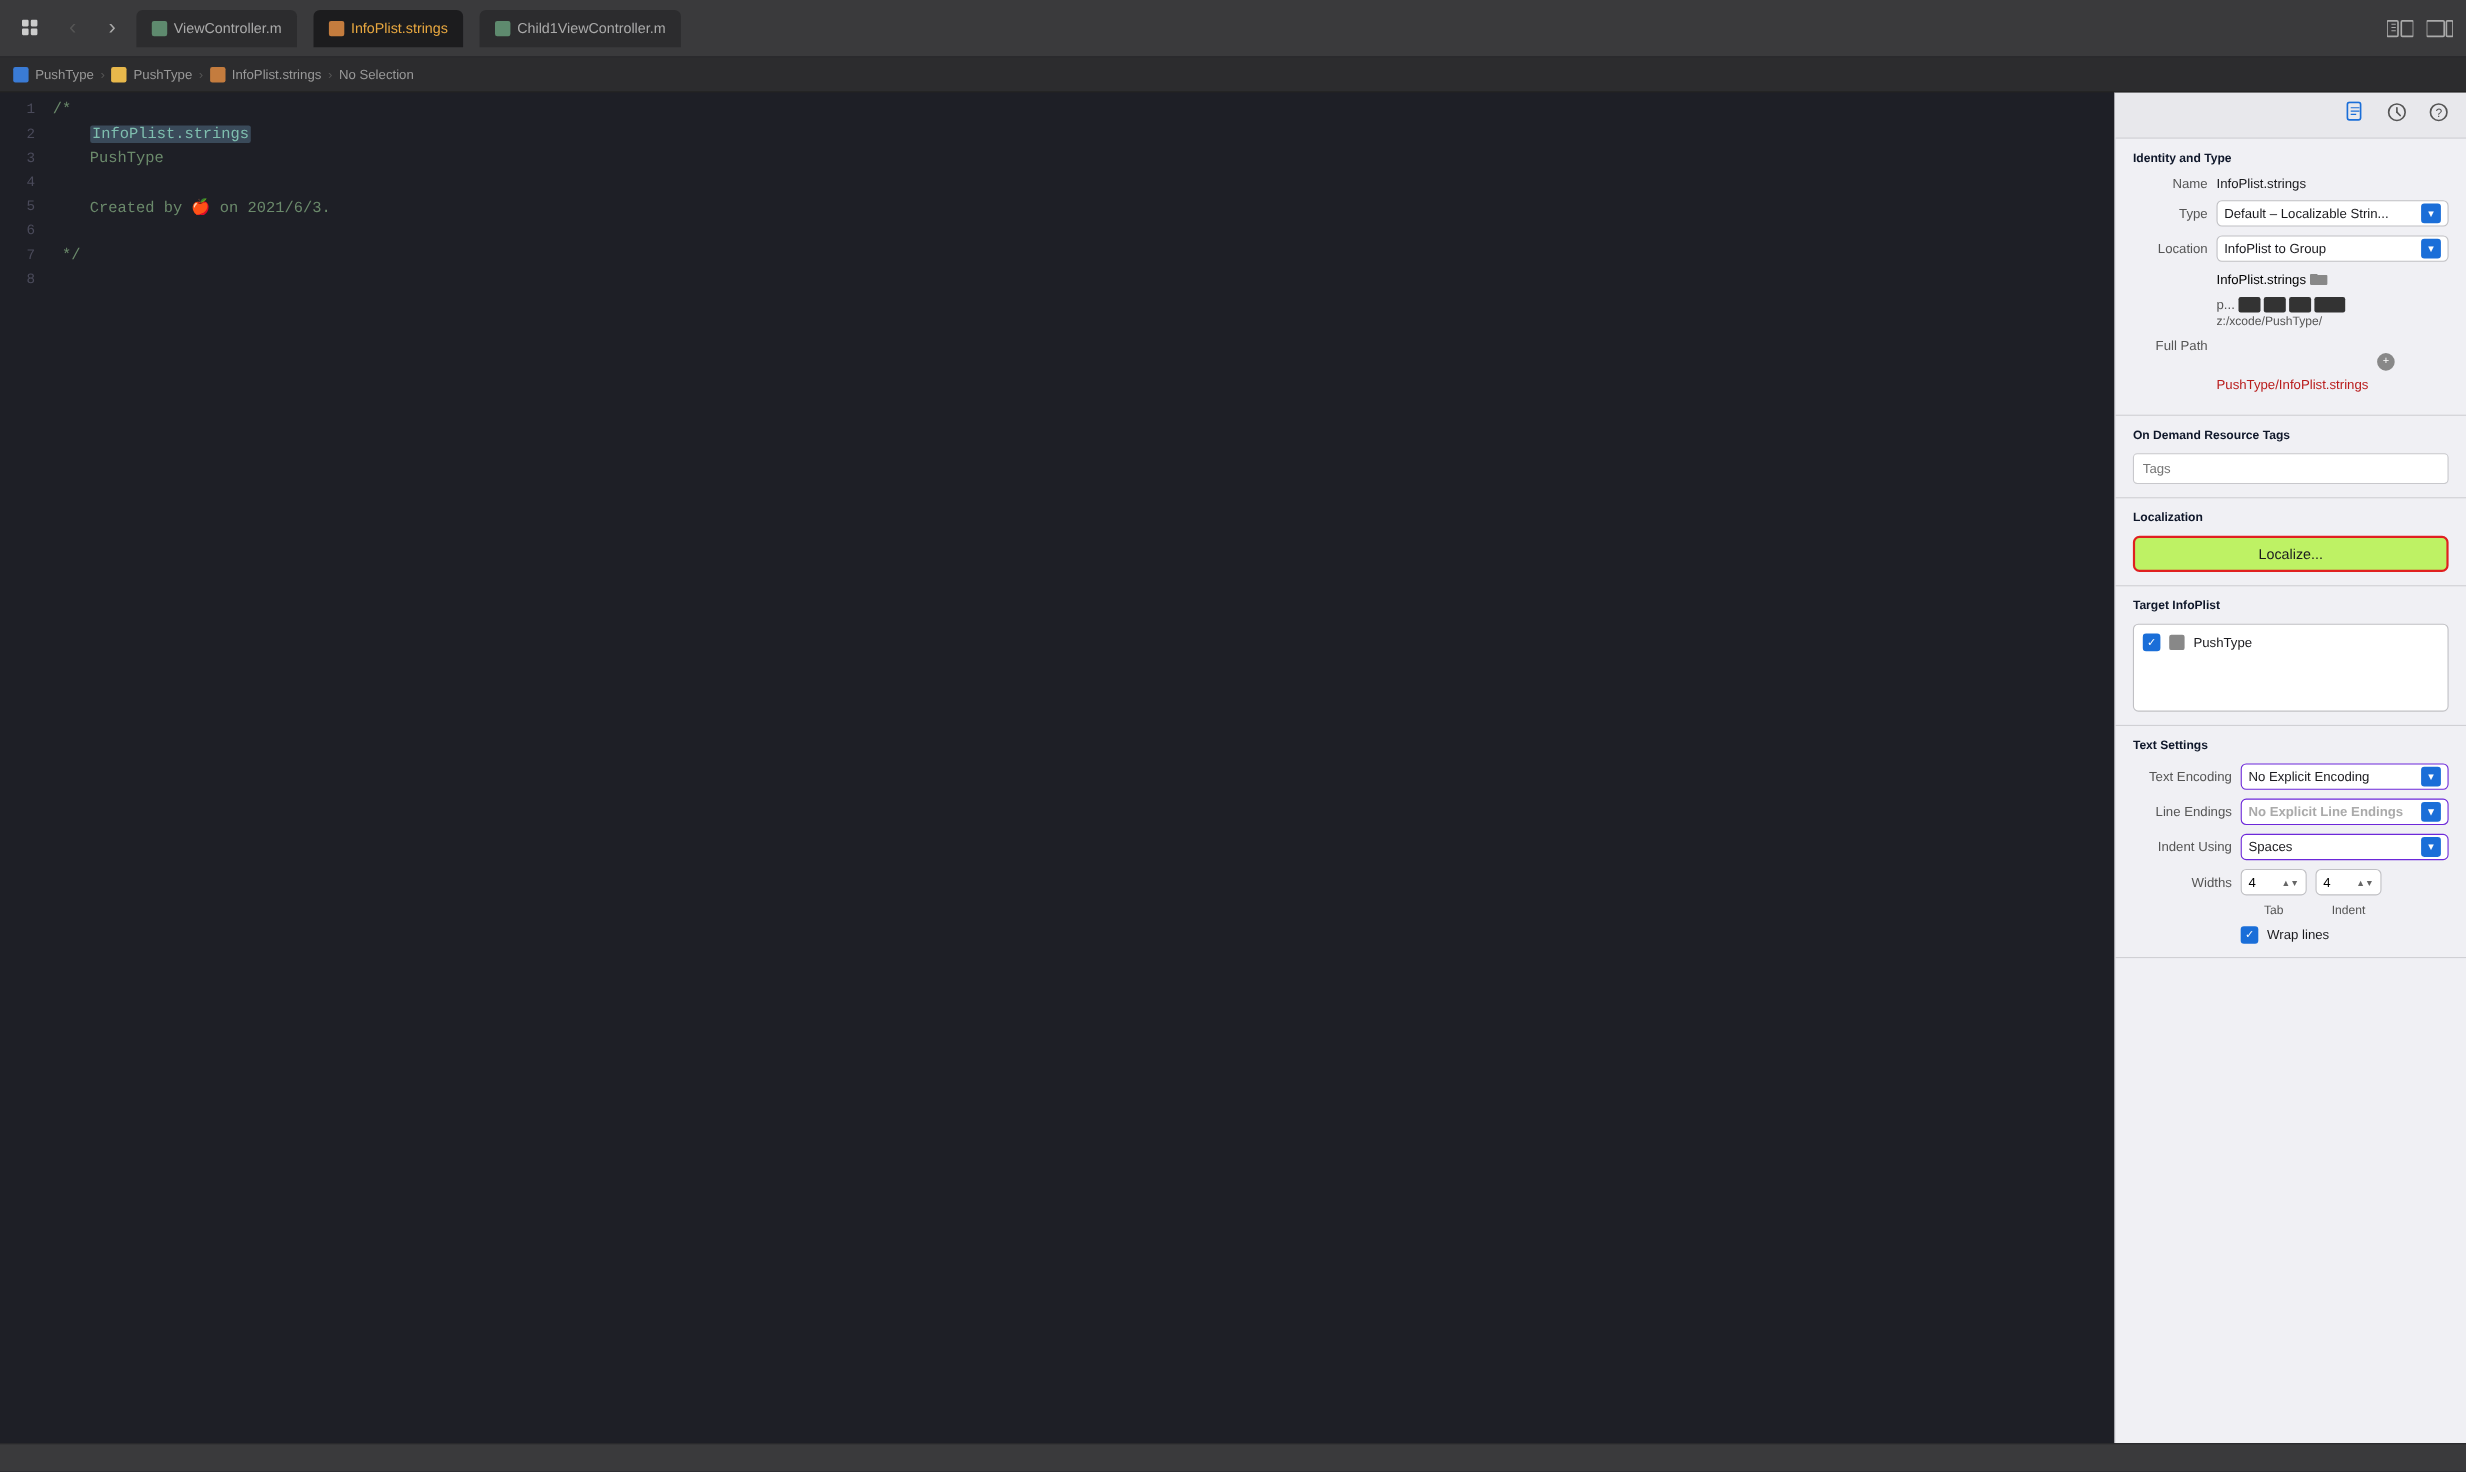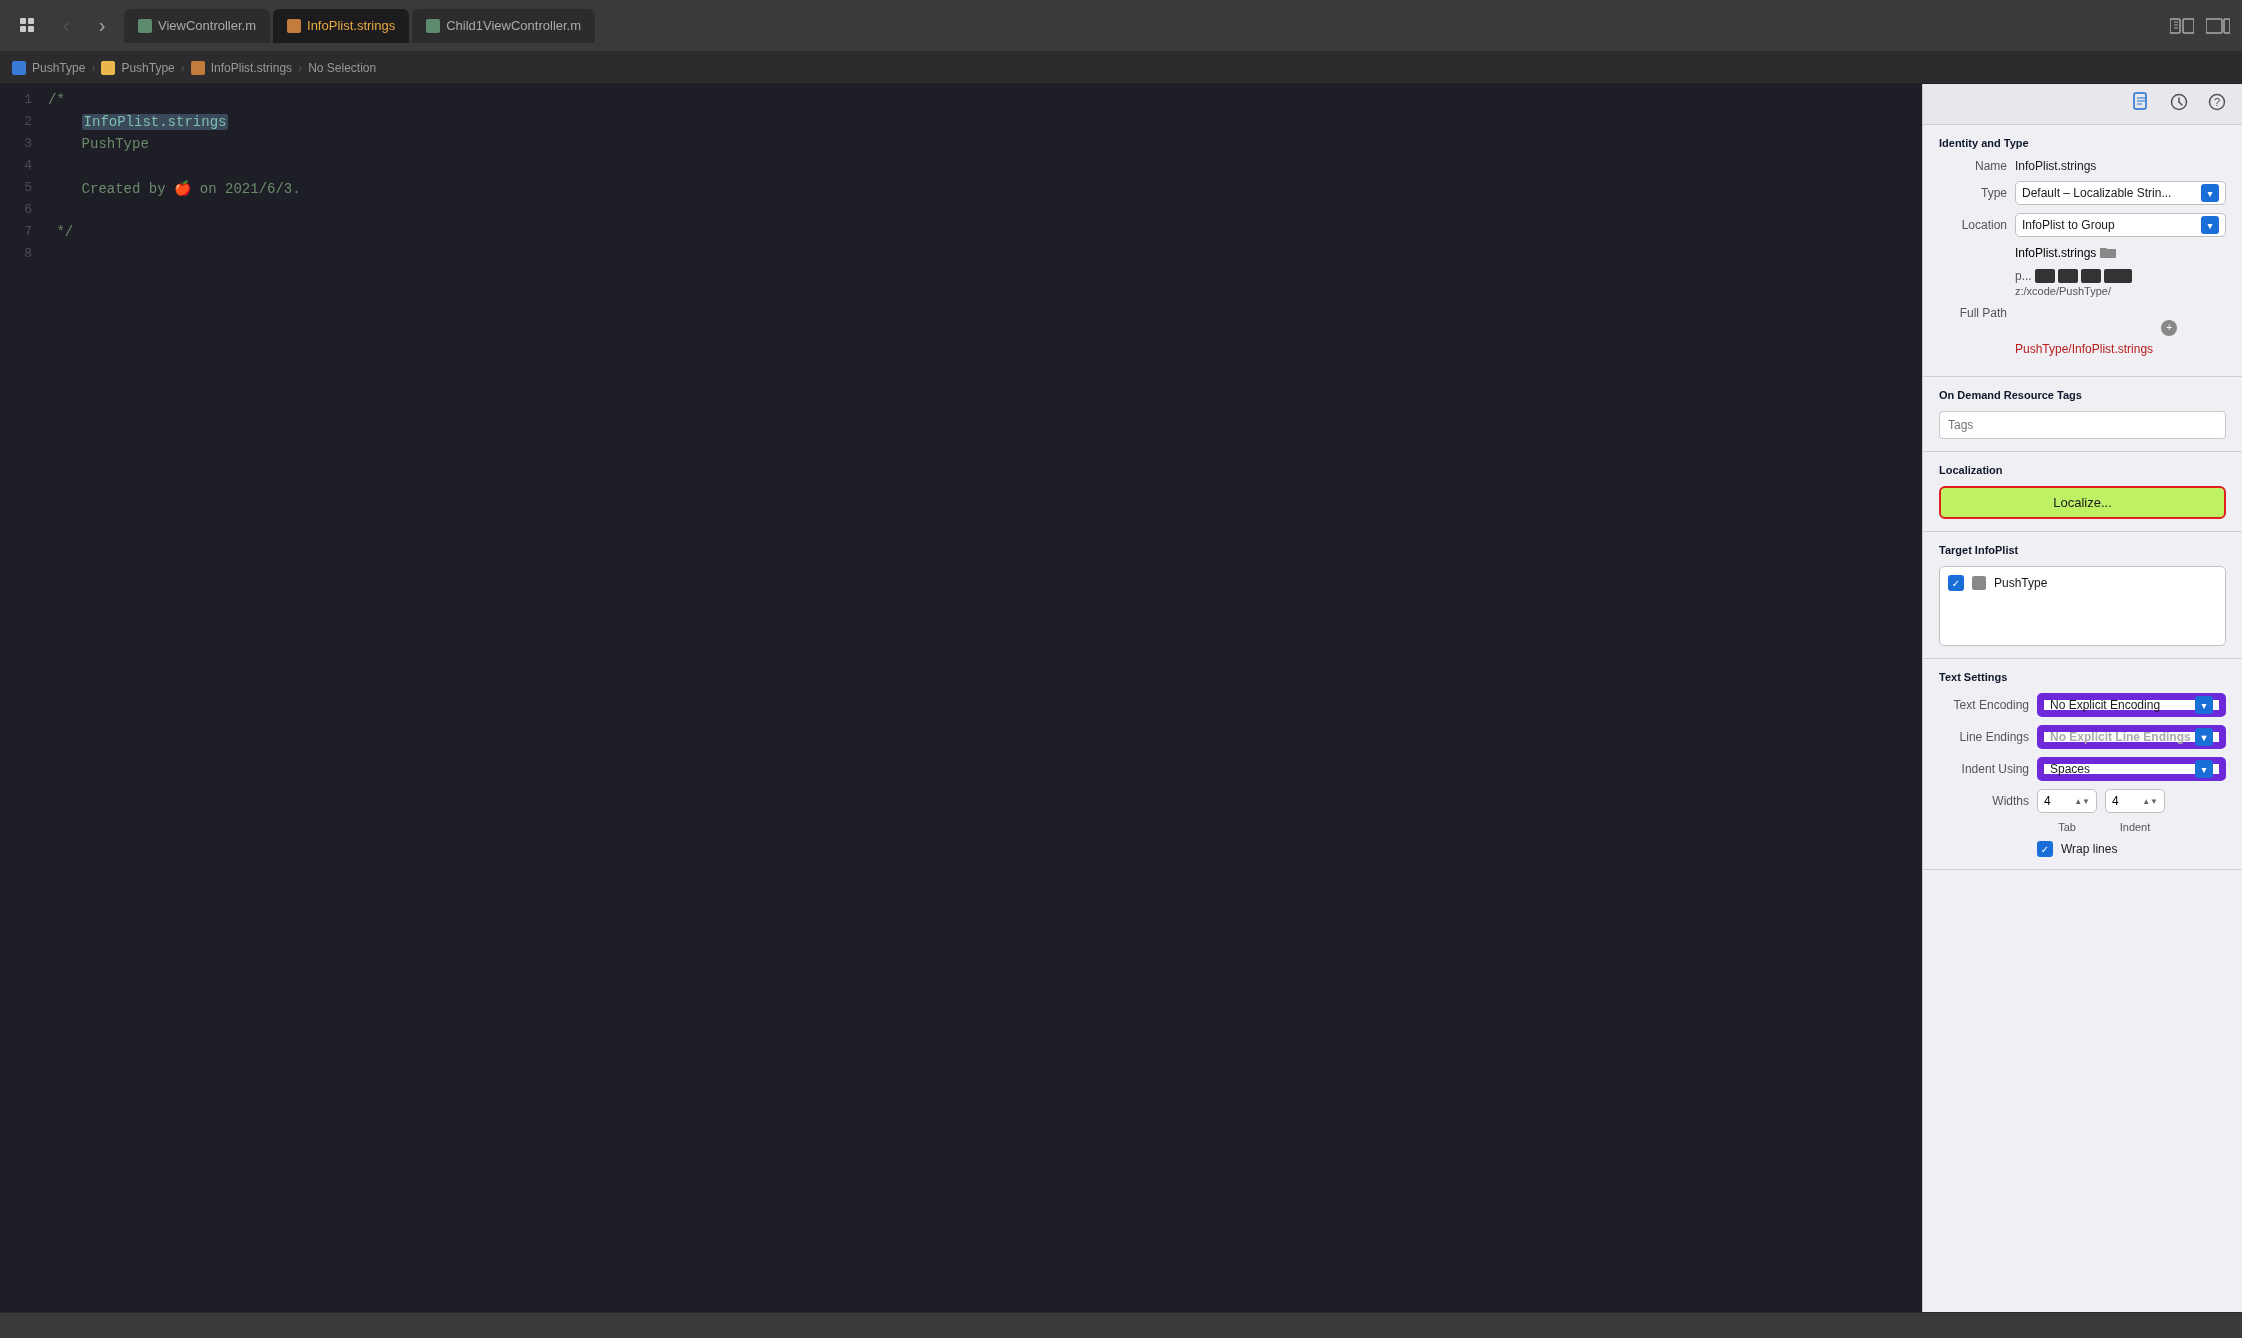--- a/index.html
+++ b/index.html
@@ -50,21 +50,21 @@
       cursor: pointer;
       color: #aaa;
       font-size: 16px;
     }
     .nav-btn.disabled { color: #555; cursor: default; }
 
     
     .tabs {
       display: flex;
       align-items: center;
-      gap: 3px;
+      gap: 15px;
     }
     .tab {
       display: flex;
       align-items: center;
       gap: 6px;
       padding: 4px 14px;
       background: #2c2c2e;
       border-radius: 6px 6px 0 0;
       cursor: pointer;
       font-size: 13px;
@@ -363,21 +363,21 @@
       color: #555;
       width: 90px;
       text-align: right;
       flex-shrink: 0;
     }
     .ts-select {
       flex: 1;
       display: flex;
       align-items: center;
       background: white;
-      border: 7px solid #6d28d9;
+      border: 1px solid #6d28d9;
       border-radius: 5px;
       padding: 2px 6px;
       font-size: 12px;
       color: #1a1a1e;
       height: 24px;
       justify-content: space-between;
       cursor: pointer;
     }
     .ts-select.muted { color: #aaa; font-weight: bold; }
     .widths-row {

